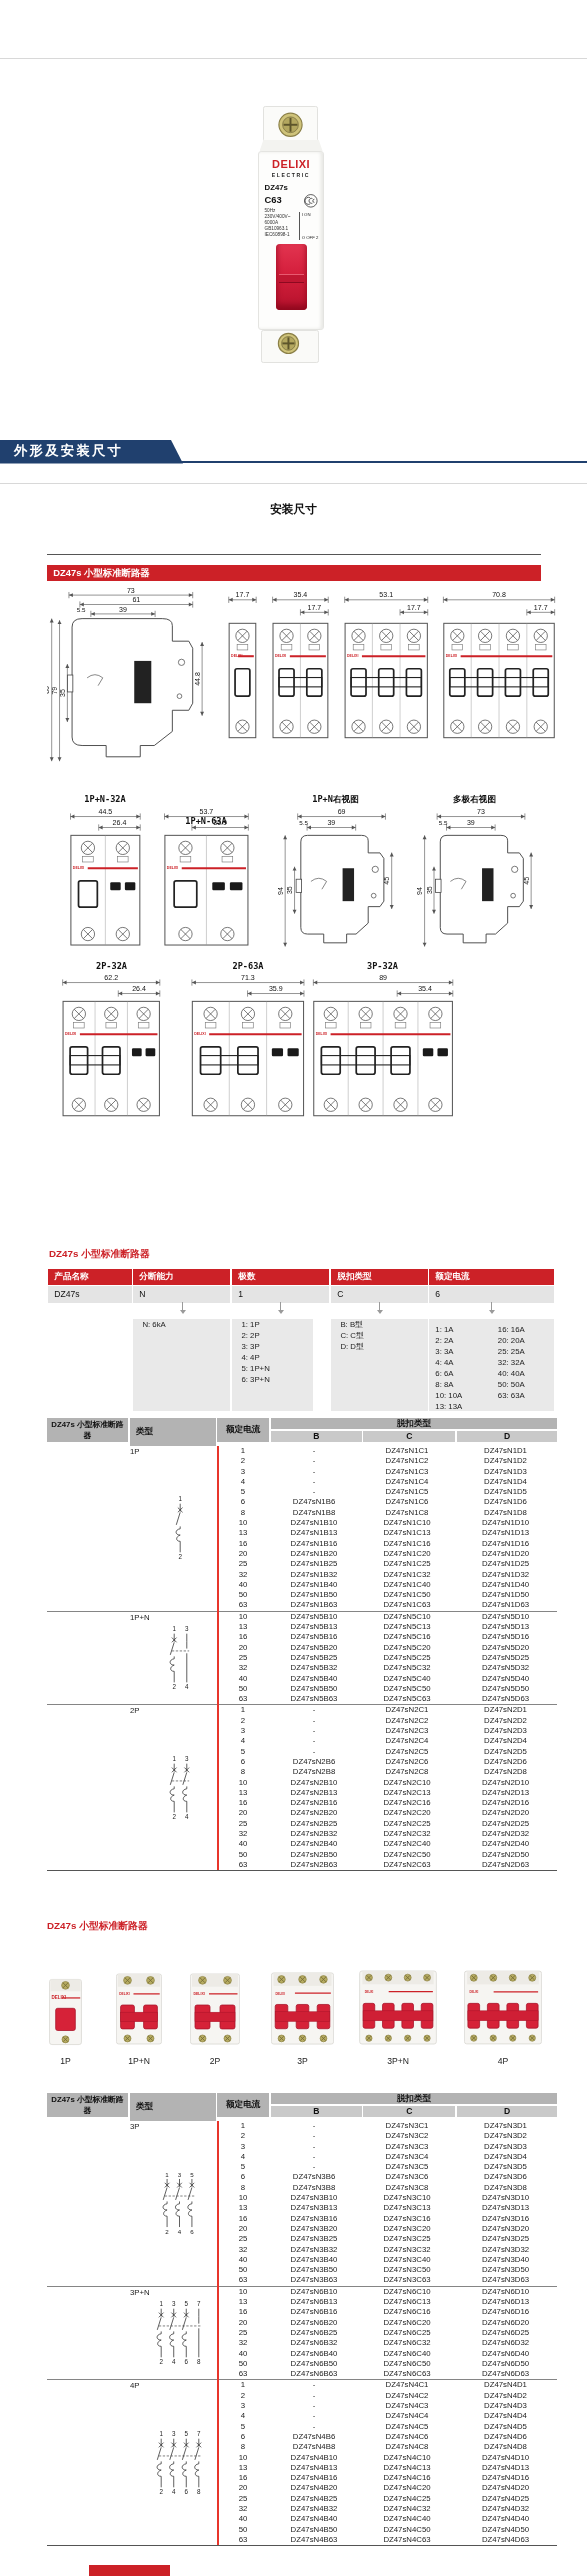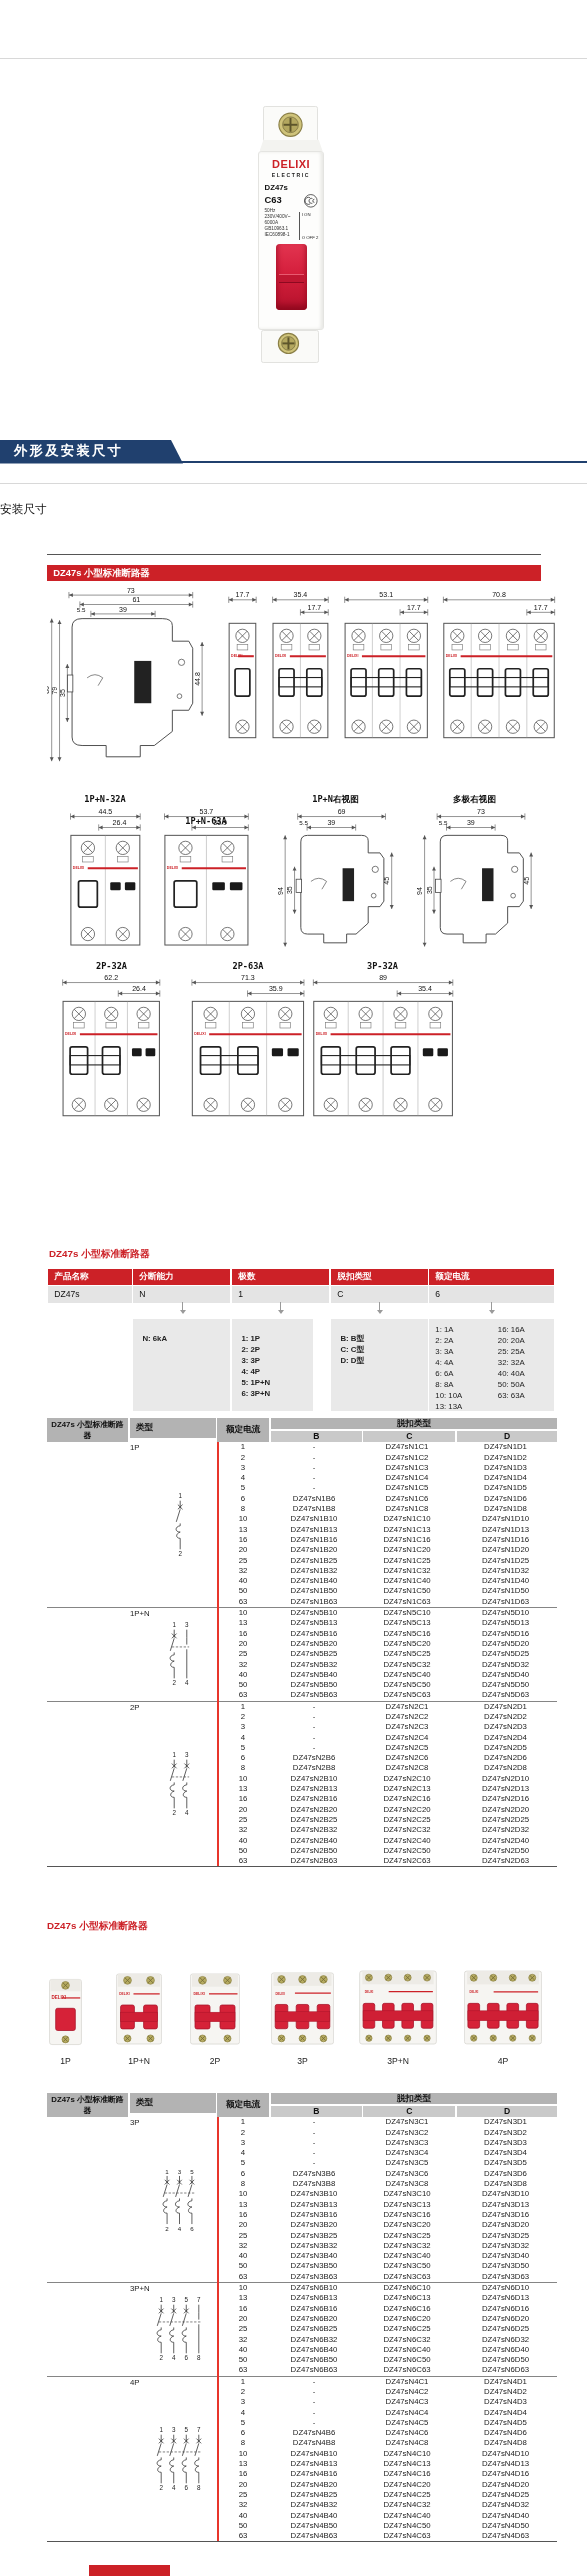--- a/index.html
+++ b/index.html
@@ -6,21 +6,21 @@
   #page{position:relative;width:587px;height:2576px;margin:0 auto;background:#fff;overflow:hidden;}
 
   
   .banner{position:absolute;left:0;width:100%;height:23.5px;}
   .banner .bline{position:absolute;left:0;top:21px;height:2.3px;width:100%;background:#20406e;}
   .banner .trap{position:absolute;left:0;top:0;width:183px;height:23.5px;background:#20406e;
     clip-path:polygon(0 0,171px 0,183px 100%,0 100%);}
   .banner .btext{position:absolute;left:14px;top:0;height:23.5px;line-height:22px;color:#fff;
     font-size:13.3px;letter-spacing:2.3px;font-weight:bold;}
   .grayline{position:absolute;left:0;width:100%;height:0.8px;background:#d8d8d8;}
-  .center-title{position:absolute;left:0;width:100%;text-align:left;font-size:11.7px;font-weight:normal;color:#111;}
+  .center-title{position:absolute;left:0;width:100%;text-align:center;font-size:11.7px;font-weight:bold;color:#111;}
   .redbanner{position:absolute;left:47px;width:494px;height:15.7px;background:#cc2127;color:#fff;
     font-weight:bold;font-size:9.4px;line-height:15.7px;padding-left:6.3px;box-sizing:border-box;}
   .redtitle{position:absolute;color:#cc2127;font-weight:bold;font-size:9.8px;}
   .hr{position:absolute;left:47px;width:494px;height:0.8px;background:#555;}
 
   
   #photo{position:absolute;left:258px;top:106px;width:66px;height:260px;}
   .ph-tab{position:absolute;left:4.7px;top:0;width:53px;height:34px;background:#fbfbf9;border:0.8px solid #e2e2df;border-radius:2.3px;}
   .ph-clamp{position:absolute;left:1.6px;top:34px;width:63px;height:11px;background:#f3f3f0;
     clip-path:polygon(6% 0,94% 0,100% 100%,0 100%);}
@@ -45,32 +45,32 @@
     font-weight:bold;font-size:8.6px;color:#111;}
 
   
   .rt-h{position:absolute;top:1269px;height:15.7px;background:#cc2127;color:#fff;font-weight:bold;font-size:8.6px;
     line-height:15.7px;padding-left:6.3px;box-sizing:border-box;}
   .rt-v{position:absolute;top:1286px;height:17px;background:#e4e4e4;color:#111;font-size:8.6px;
     line-height:17px;padding-left:6.3px;box-sizing:border-box;}
   .arrow{position:absolute;top:1302px;height:10.2px;width:0;border-left:0.8px solid #9a9a9a;}
   .arrow::after{content:'';position:absolute;left:-3.1px;bottom:-4.7px;border:3.1px solid transparent;border-top:4.7px solid #9a9a9a;}
   .expl{position:absolute;top:1319px;height:92px;background:#e9e9e9;font-size:7.8px;color:#222;box-sizing:border-box;}
-  .elist{padding-top:14px;font-weight:bold;}
+  .elist{padding-top:0;}
   .elist div{line-height:11px;padding-left:9.4px;white-space:nowrap;}
   .expl-cols{display:flex;padding-top:4.7px;}
   .ecol{width:50%;}
   .ecol div{line-height:11px;padding-left:6.3px;white-space:nowrap;}
 
   
   .otable{position:absolute;left:47px;width:510px;font-size:7.8px;color:#222;}
   .ohead{display:flex;}
   .ohc{background:#b3b3b3;color:#111;font-size:8.6px;font-weight:bold;display:flex;align-items:center;box-sizing:border-box;}
   .c1{width:81px;height:24px;margin-right:1.6px;justify-content:center;text-align:center;font-size:7.8px;padding:0 1.6px;}
-  .c2{width:86px;height:20px;margin-right:1.6px;padding-left:6.3px;}
+  .c2{width:86px;height:28px;margin-right:1.6px;padding-left:6.3px;}
   .c3{width:52px;height:24px;margin-right:1.6px;justify-content:center;}
   .ogrp{flex:1;display:flex;flex-direction:column;}
   .otrip{height:11px;margin-bottom:1.6px;justify-content:center;}
   .osub{display:flex;height:11.7px;}
   .osub .ohc{background:#c9c9c9;}
   .ob{width:91px;margin-right:1.6px;justify-content:center;}
   .oc{width:92px;margin-right:1.6px;justify-content:center;}
   .od{flex:1;justify-content:center;}
   .obody{position:relative;border-bottom:1.6px solid #555;}
   .osec{display:flex;position:relative;}

